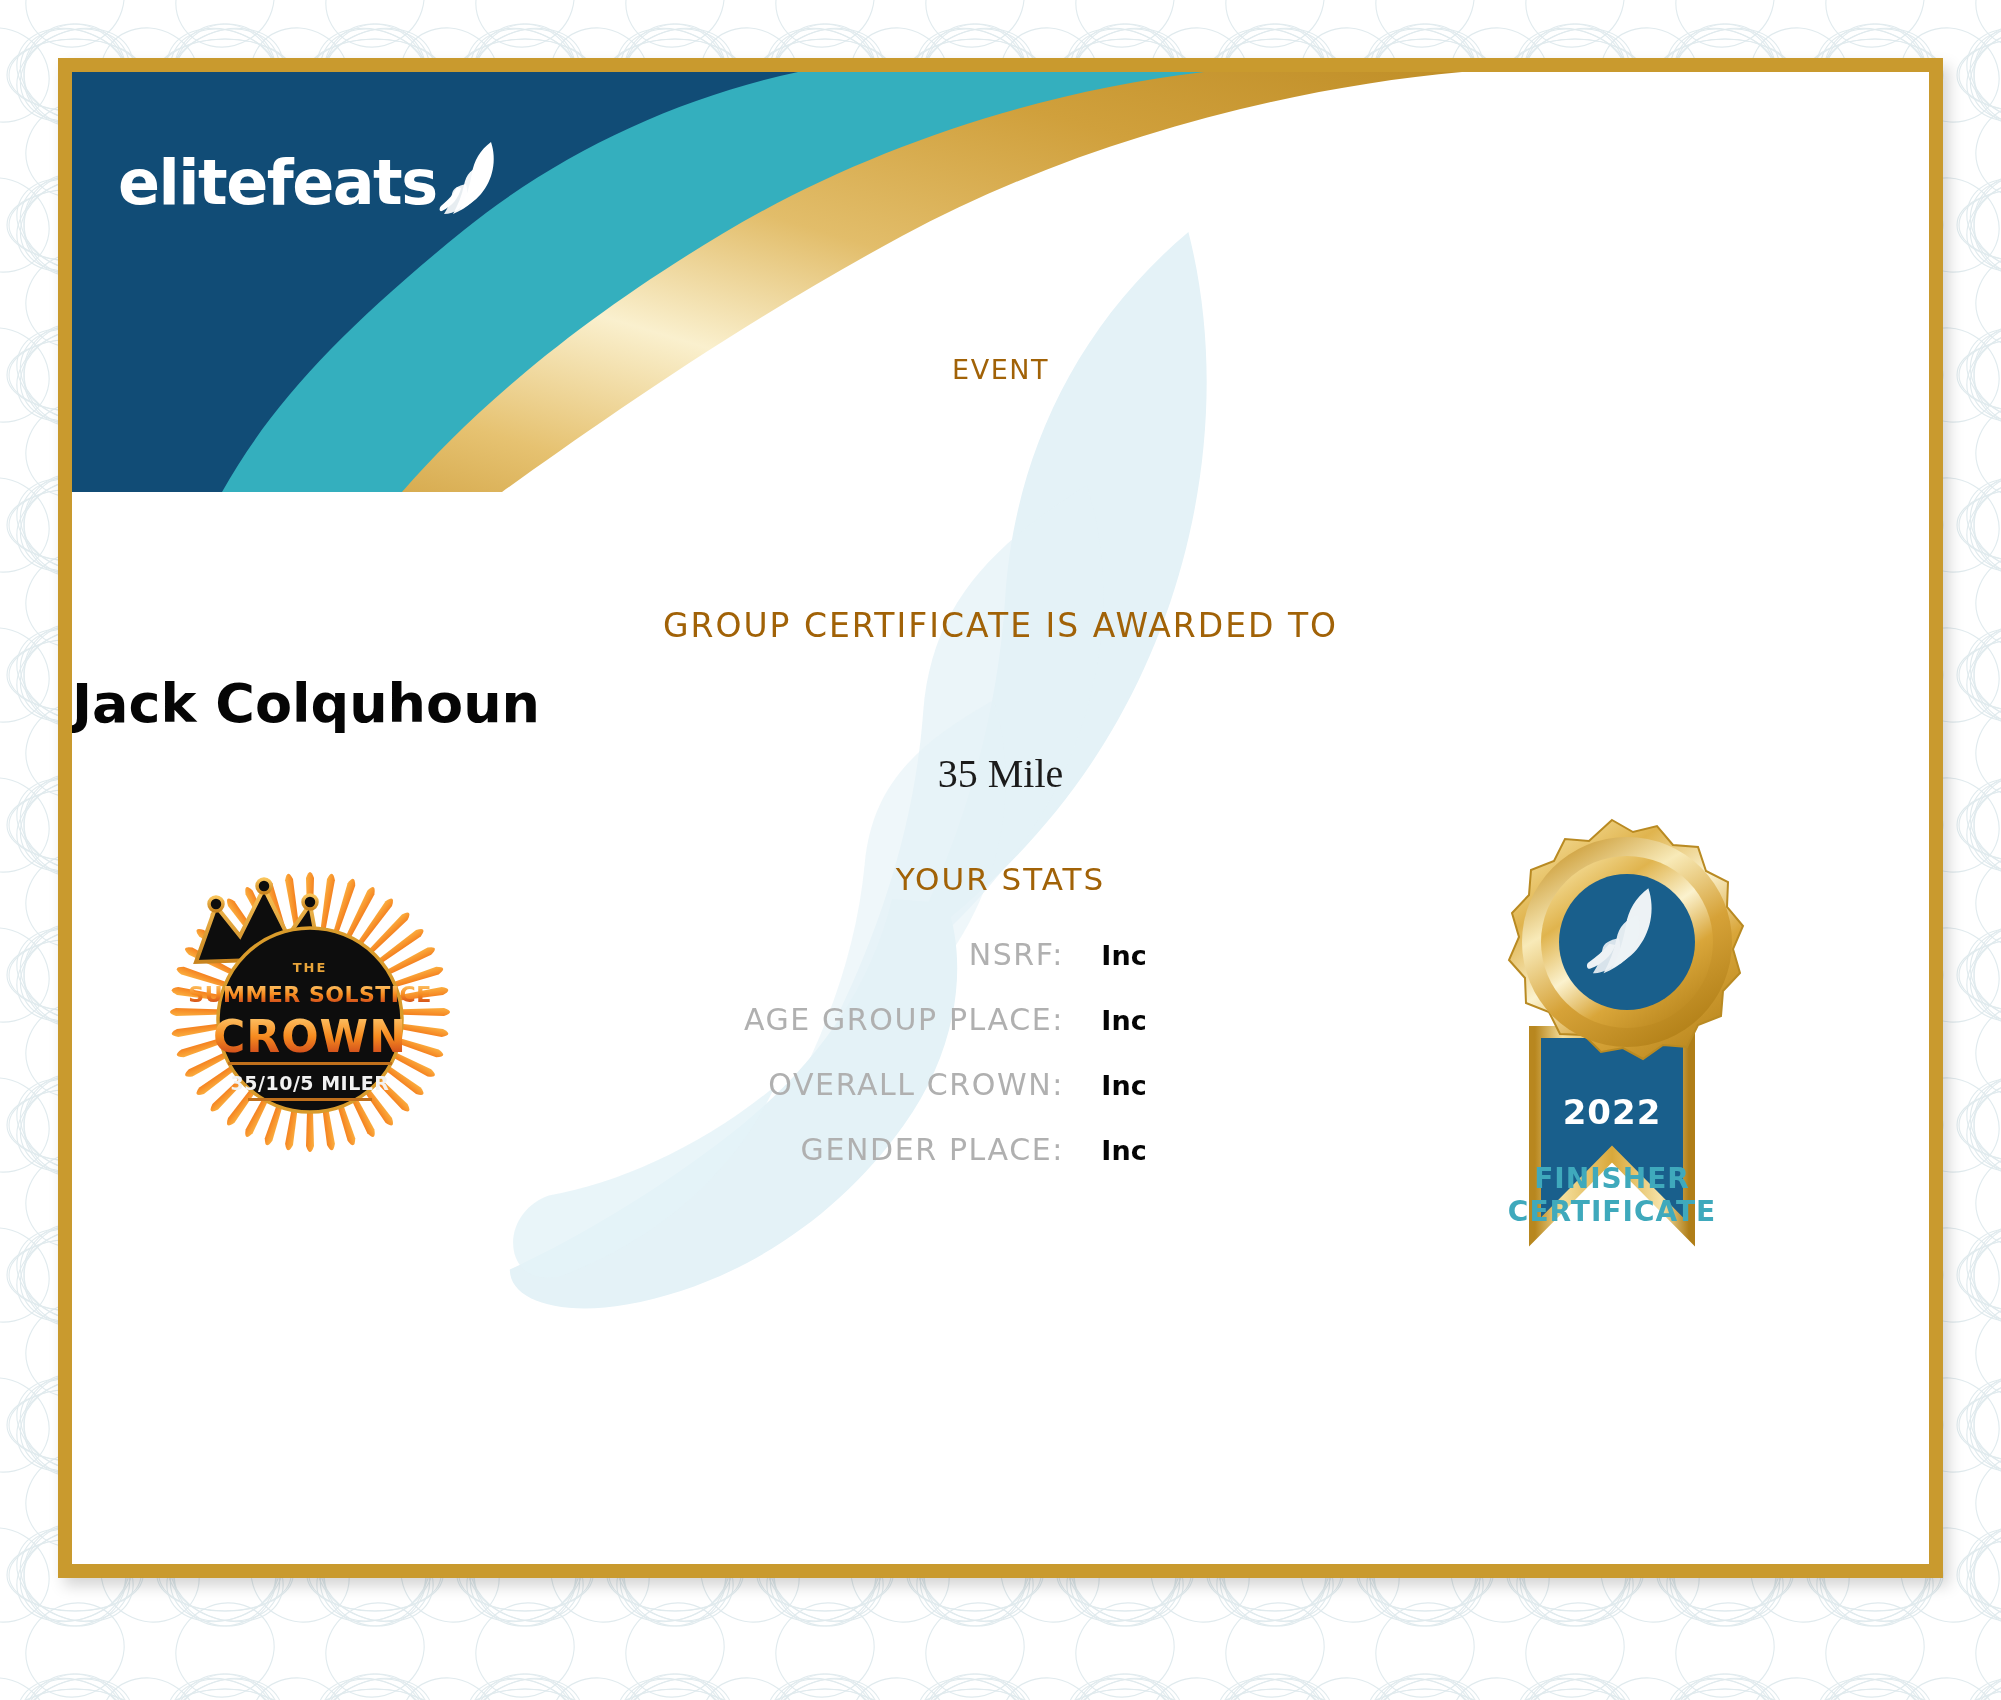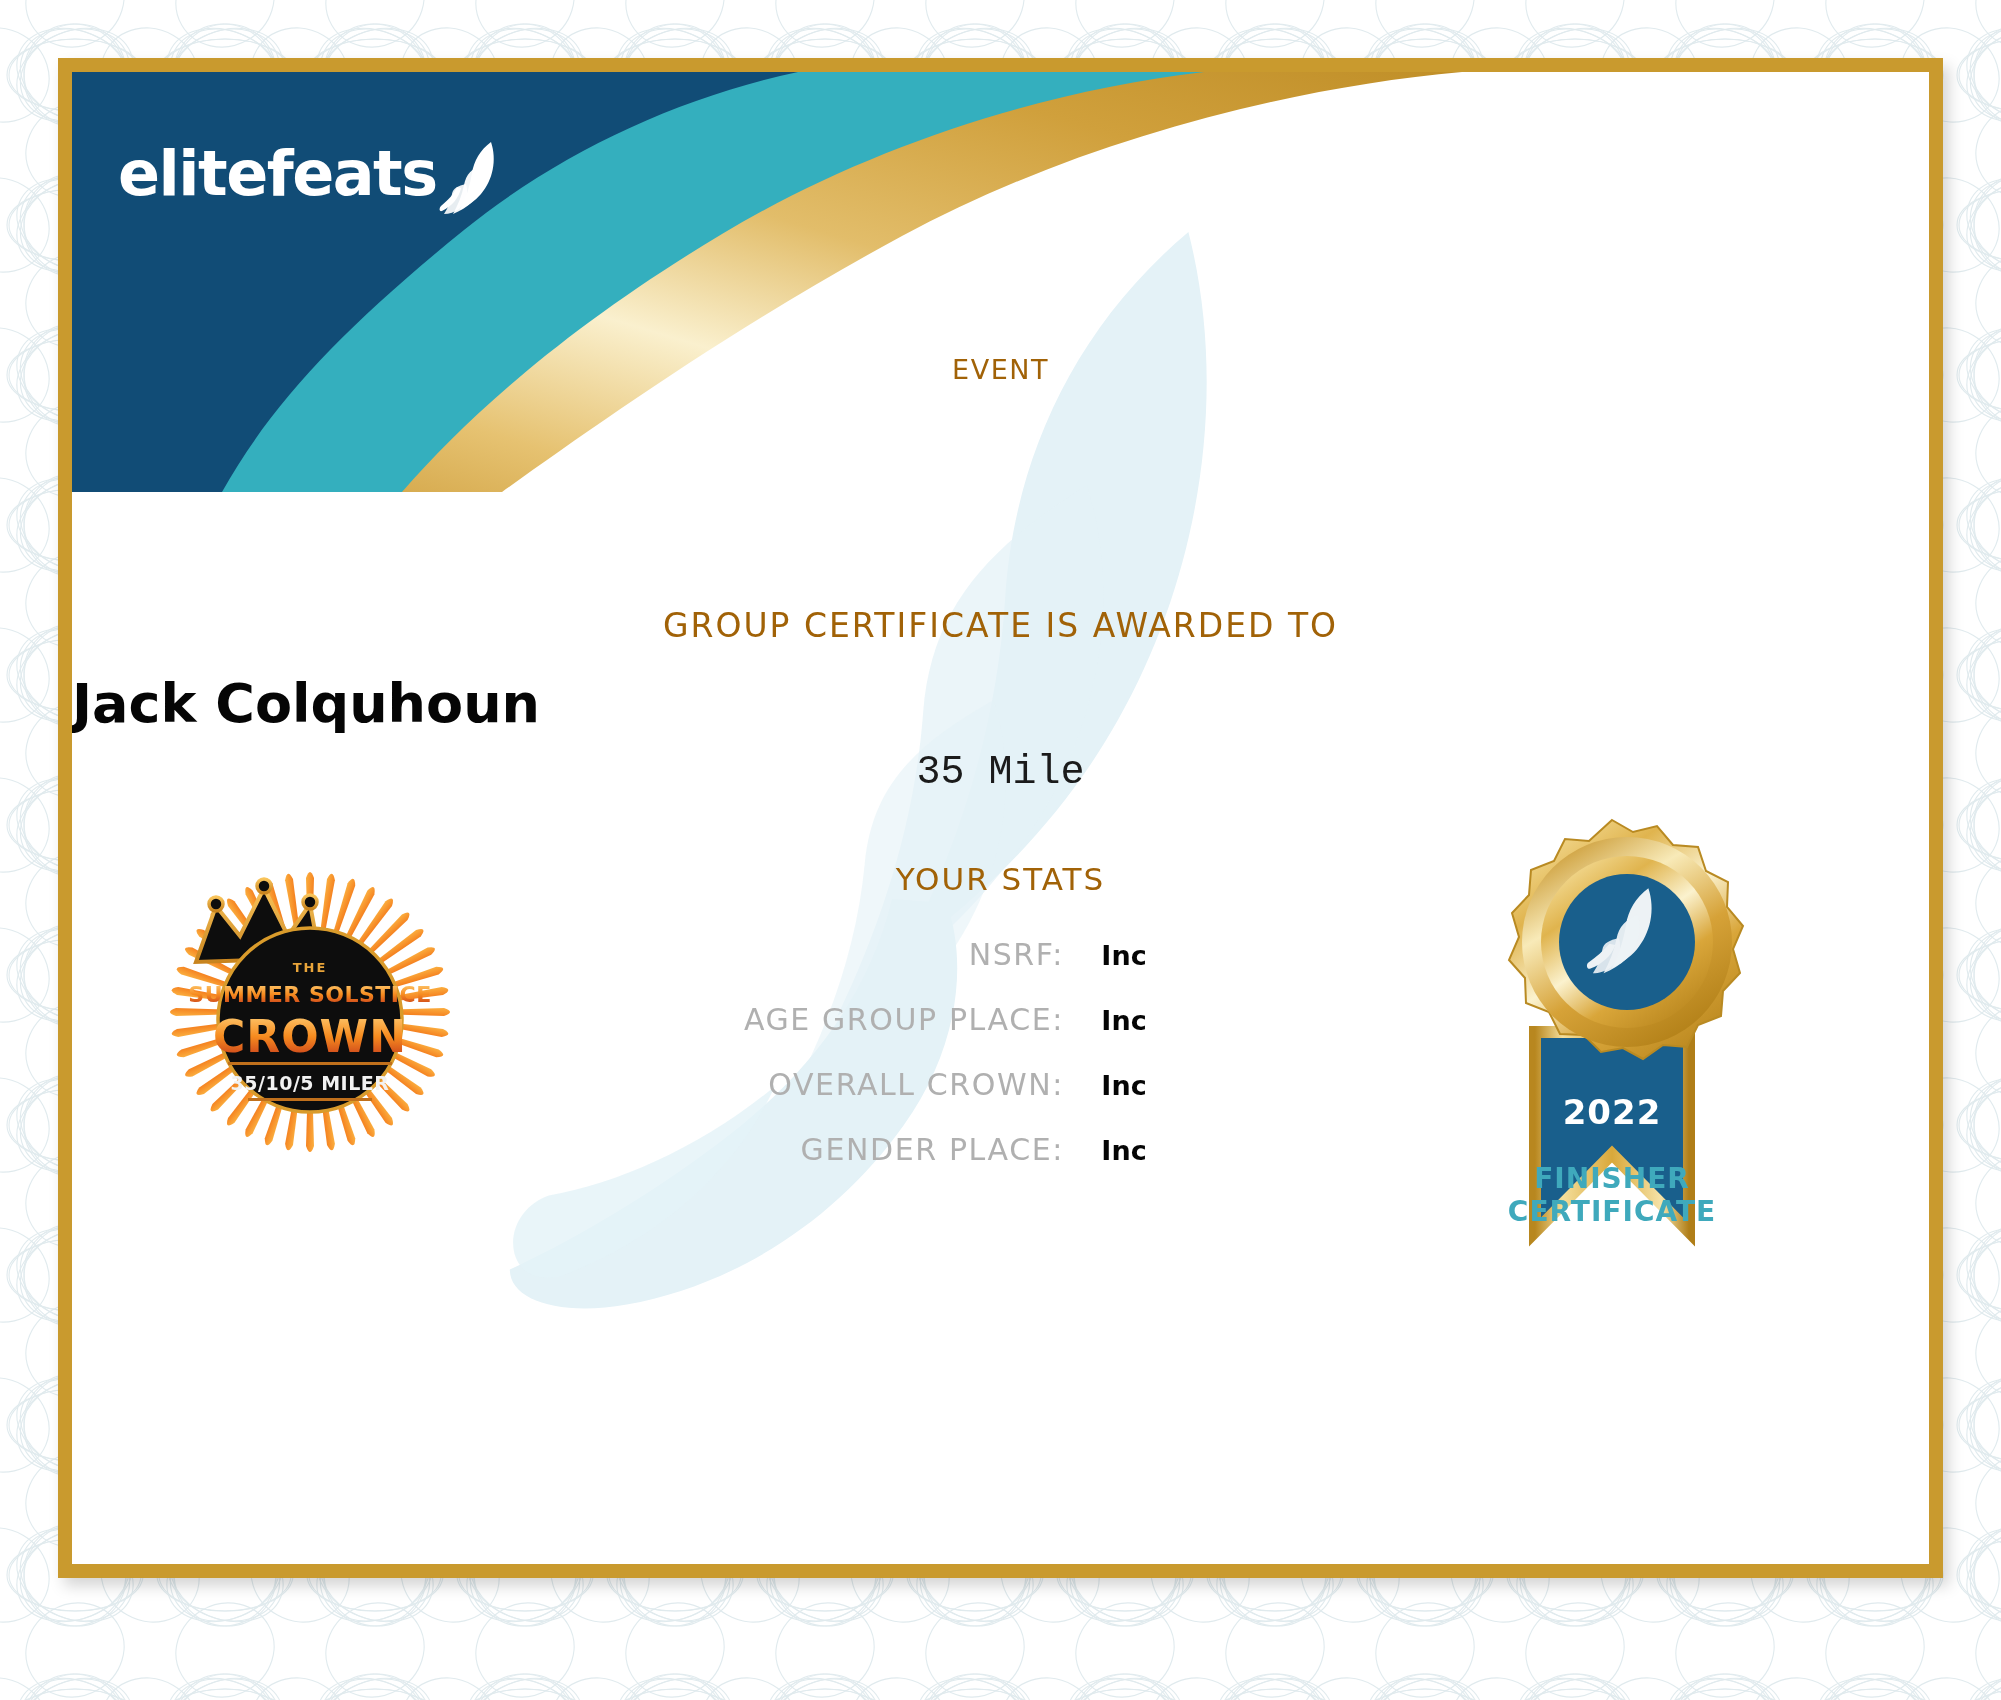--- a/index.html
+++ b/index.html
@@ -32,21 +32,21 @@
 
   
   #header-art{
     position:absolute;left:0;top:0;width:1857px;height:420px;
     pointer-events:none;
   }
 
   
   #logo-wrap{
     position:absolute;left:46px;top:62px;
-    display:flex;align-items:center;gap:6px;
+    display:flex;align-items:flex-end;gap:6px;
     z-index:6;
   }
   #logo-text{
     color:#ffffff;
     font-size:62px;
     letter-spacing:-1.5px;
     font-weight:600;
     font-family:"DejaVu Sans", sans-serif;
     line-height:1;
   }
@@ -95,21 +95,21 @@
     text-align:left;
     color:#050505;
     font-family:"DejaVu Sans", sans-serif;
     font-weight:700;
     font-size:54px;
   }
   #distance{
     position:absolute;left:0;right:0;top:678px;
     text-align:center;
     color:#1b1b1b;
-    font-family:Liberation Mono, monospace;
+    font-family:Liberation Serif, serif;
     font-size:40px;
   }
 
   #stats-label{
     position:absolute;left:0;right:0;top:789px;
     font-size:31px;
     letter-spacing:2px;
   }
 
   #stats-list{

